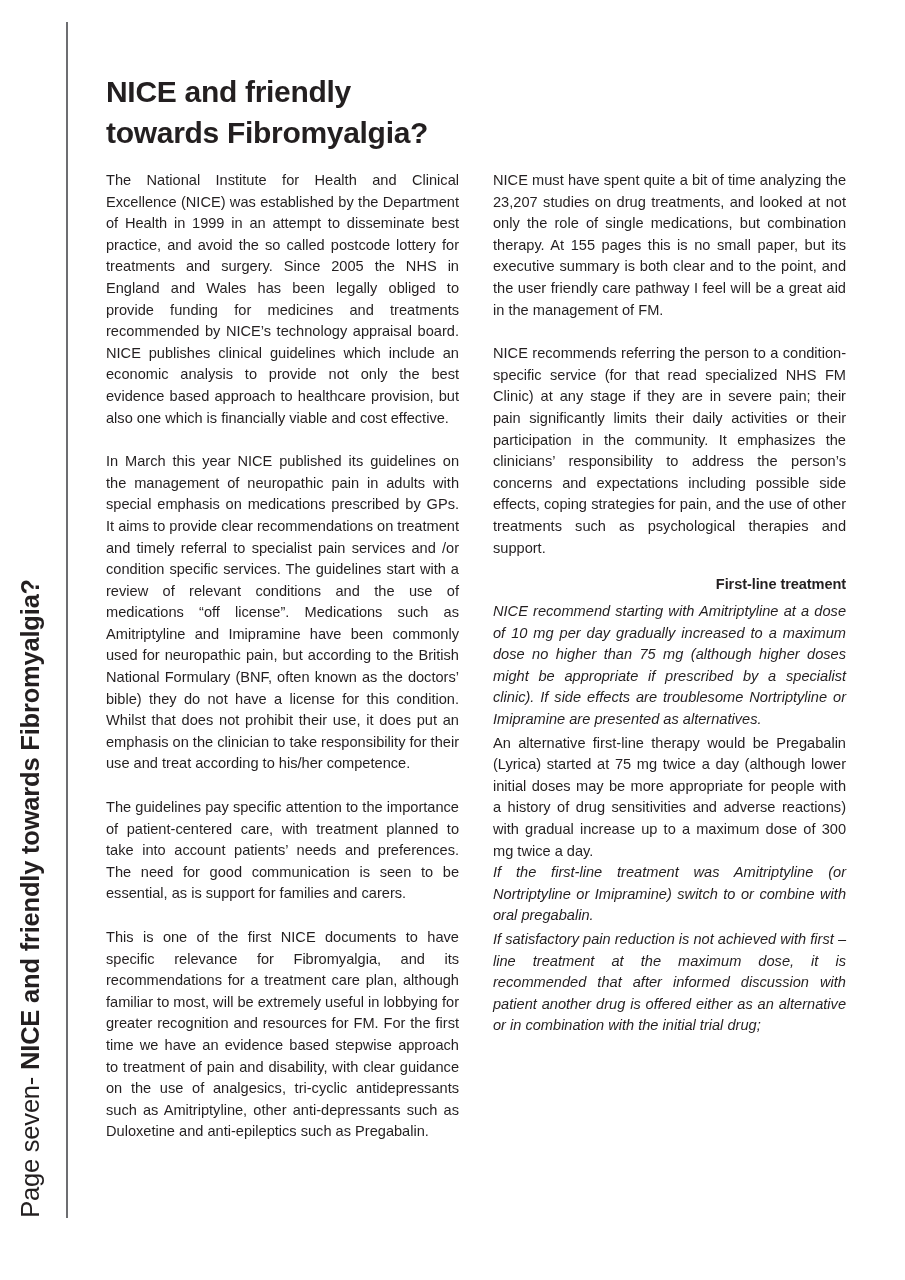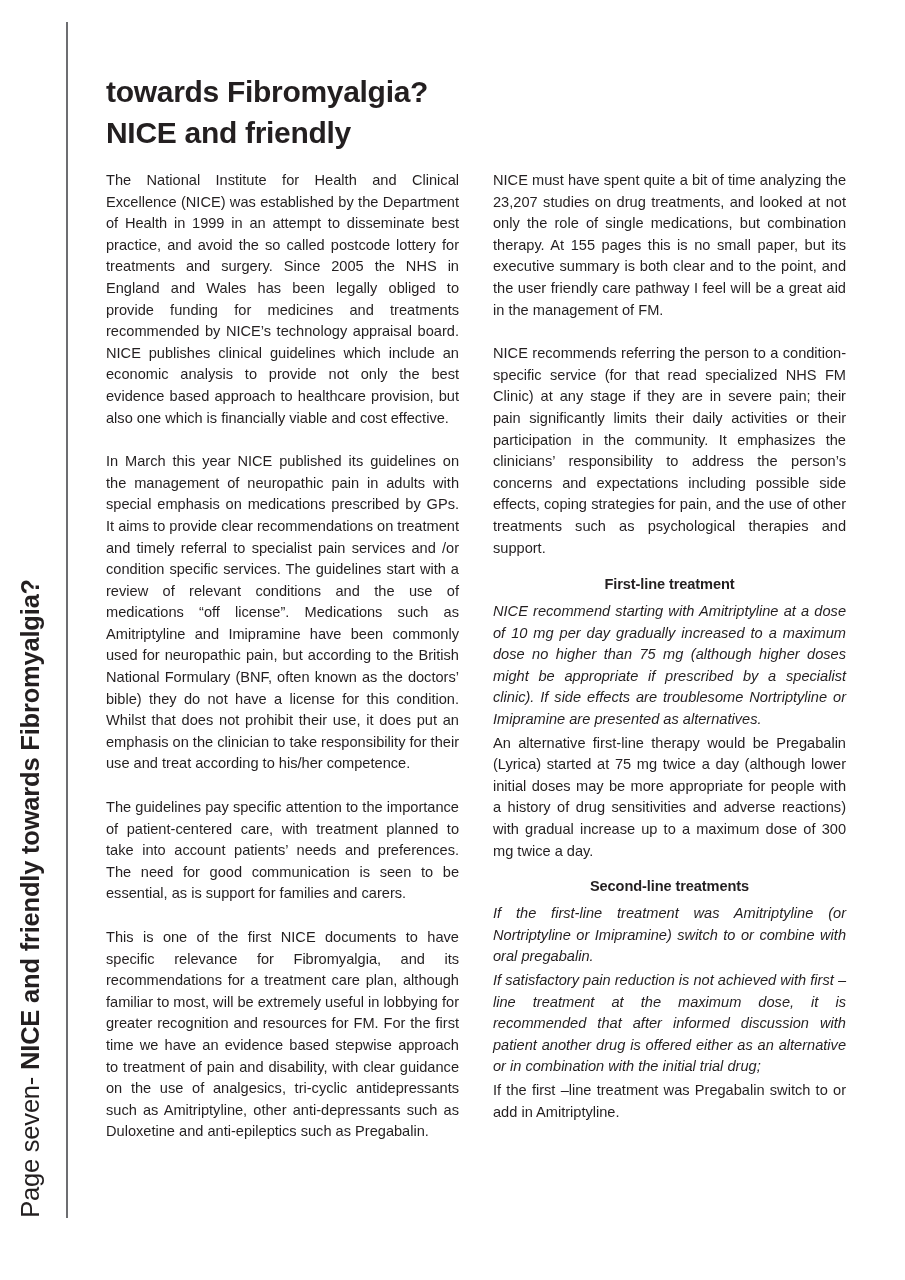--- a/index.html
+++ b/index.html
@@ -107,61 +107,59 @@
     margin-bottom: 0;
   }
   p.body-par.gap-big {
     margin-bottom: 22px;
   }
   h3.subhead {
     margin: 14px 0 7px 0;
     font-size: 14.6px;
     font-weight: bold;
     line-height: 20px;
-    text-align: center;
+    text-align: right;
     color: #231f20;
     letter-spacing: -0.1px;
   }
   h3.subhead.first {
     margin-top: 13px;
   }
 </style>
 </head>
 <body>
 
 <div id="sidebar">
   <div id="sidebar-rule"></div>
   <div id="sidebar-label-wrap">
     <div id="sidebar-label">
       <span class="prefix">Page seven- </span><span class="emph">NICE and friendly towards Fibromyalgia?</span>
     </div>
   </div>
 </div>
 
 <h1 id="headline">
+  <span class="hl-line">NICE and friendly</span>
   <span class="hl-line">towards Fibromyalgia?</span>
-  <span class="hl-line">NICE and friendly</span>
 </h1>
 
 <div id="columns">
 
   <div class="column left">
     <p class="body-par gap-big">The National Institute for Health and Clinical Excellence (NICE) was established by the Department of Health in 1999 in an attempt to disseminate best practice, and avoid the so called postcode lottery for treatments and surgery. Since 2005 the NHS in England and Wales has been legally obliged to provide funding for medicines and treatments recommended by NICE’s technology appraisal board. NICE publishes clinical guidelines which include an economic analysis to provide not only the best evidence based approach to healthcare provision, but also one which is financially viable and cost effective.</p>
     <p class="body-par gap-big">In March this year NICE published its guidelines on the management of neuropathic pain in adults with special emphasis on medications prescribed by GPs. It aims to provide clear recommendations on treatment and timely referral to specialist pain services and /or condition specific services. The guidelines start with a review of relevant conditions and the use of medications “off license”. Medications such as Amitriptyline and Imipramine have been commonly used for neuropathic pain, but according to the British National Formulary (BNF, often known as the doctors’ bible) they do not have a license for this condition. Whilst that does not prohibit their use, it does put an emphasis on the clinician to take responsibility for their use and treat according to his/her competence.</p>
     <p class="body-par gap-big">The guidelines pay specific attention to the importance of patient-centered care, with treatment planned to take into account patients’ needs and preferences. The need for good communication is seen to be essential, as is support for families and carers.</p>
     <p class="body-par last">This is one of the first NICE documents to have specific relevance for Fibromyalgia, and its recommendations for a treatment care plan, although familiar to most, will be extremely useful in lobbying for greater recognition and resources for FM. For the first time we have an evidence based stepwise approach to treatment of pain and disability, with clear guidance on the use of analgesics, tri-cyclic antidepressants such as Amitriptyline, other anti-depressants such as Duloxetine and anti-epileptics such as Pregabalin.</p>
   </div>
 
   <div class="column right">
     <p class="body-par gap-big">NICE must have spent quite a bit of time analyzing the 23,207 studies on drug treatments, and looked at not only the role of single medications, but combination therapy. At 155 pages this is no small paper, but its executive summary is both clear and to the point, and the user friendly care pathway I feel will be a great aid in the management of FM.</p>
     <p class="body-par">NICE recommends referring the person to a condition-specific service (for that read specialized NHS FM Clinic) at any stage if they are in severe pain; their pain significantly limits their daily activities or their participation in the community. It emphasizes the clinicians’ responsibility to address the person’s concerns and expectations including possible side effects, coping strategies for pain, and the use of other treatments such as psychological therapies and support.</p>
 
     <h3 class="subhead first">First-line treatment</h3>
     <p class="body-par tight">NICE recommend starting with Amitriptyline at a dose of 10 mg per day gradually increased to a maximum dose no higher than 75 mg (although higher doses might be appropriate if prescribed by a specialist clinic). If side effects are troublesome Nortriptyline or Imipramine are presented as alternatives.</p>
     <p class="body-par last">An alternative first-line therapy would be Pregabalin (Lyrica) started at 75 mg twice a day (although lower initial doses may be more appropriate for people with a history of drug sensitivities and adverse reactions) with gradual increase up to a maximum dose of 300 mg twice a day.</p>
 
-    <h3 class="subhead">Second-line treatments</h3>
     <p class="body-par tight">If the first-line treatment was Amitriptyline (or Nortriptyline or Imipramine) switch to or combine with oral pregabalin.</p>
     <p class="body-par tight">If satisfactory pain reduction is not achieved with first –line treatment at the maximum dose, it is recommended that after informed discussion with patient another drug is offered either as an alternative or in combination with the initial trial drug;</p>
-    <p class="body-par last">If the first –line treatment was Pregabalin switch to or add in Amitriptyline.</p>
   </div>
 
 </div>
 
 </body></html>

